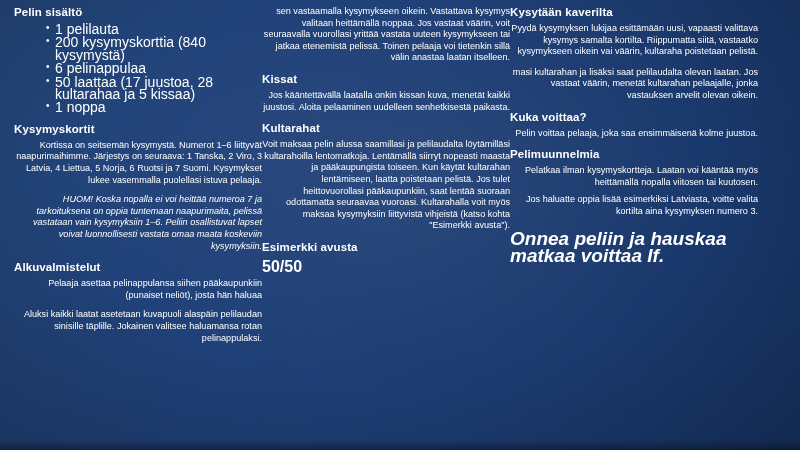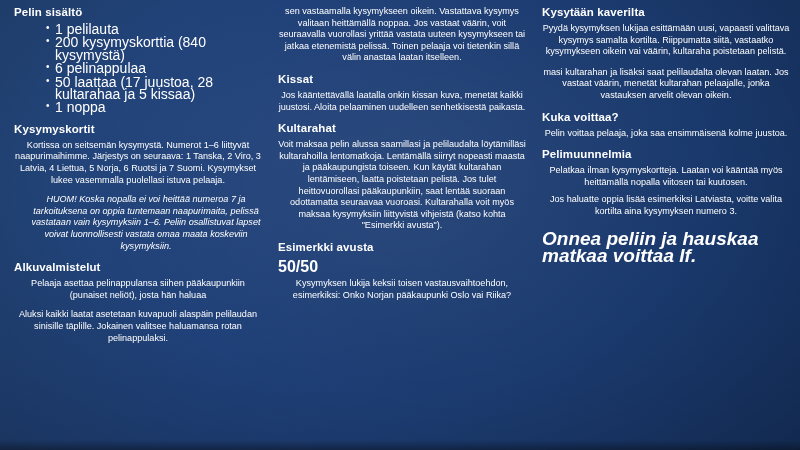--- a/index.html
+++ b/index.html
@@ -35,39 +35,38 @@
     content: "";
     position: absolute;
     left: 0; right: 0; bottom: 0;
     height: 10px;
     background: linear-gradient(to bottom, rgba(0,0,0,0.0), rgba(0,0,0,0.35));
     pointer-events: none;
   }
   .columns {
     position: relative;
     display: flex;
-    gap: 16px;
     height: 444px;
   }
   .col {
     width: 248px;
     flex: 0 0 248px;
   }
   h2 {
     font-size: 11.5px;
     line-height: 13px;
     margin: 0 0 4px 0;
     font-weight: bold;
     letter-spacing: 0.1px;
   }
   p {
     margin: 0 0 8px 0;
     font-size: 9.1px;
     line-height: 11.6px;
-    text-align: center;
+    text-align: right;
   }
   p.tight { margin-bottom: 6px; }
   ul {
     margin: 0 0 9px 0;
     padding-left: 13px;
     list-style: none;
   }
   li {
     font-size: 14px;
     line-height: 12.4px;
@@ -155,21 +154,20 @@
       </div>
 
       <div class="section">
         <h2>Kultarahat</h2>
         <p>Voit maksaa pelin alussa saamillasi ja pelilaudalta löytämilläsi kultarahoilla lentomatkoja. Lentämällä siirryt nopeasti maasta ja pääkaupungista toiseen. Kun käytät kultarahan lentämiseen, laatta poistetaan pelistä. Jos tulet heittovuorollasi pääkaupunkiin, saat lentää suoraan odottamatta seuraavaa vuoroasi. Kultarahalla voit myös maksaa kysymyksiin liittyvistä vihjeistä (katso kohta "Esimerkki avusta").</p>
       </div>
 
       <div class="section">
         <h2>Esimerkki avusta</h2>
         <div class="sub-head">50/50</div>
-        <p>Kysymyksen lukija keksii toisen vastausvaihtoehdon, esimerkiksi: Onko Norjan pääkaupunki Oslo vai Riika?</p>
       </div>
 
     </div>
 
     <div class="col col-right">
 
       <div class="section">
         <h2>Kysytään kaverilta</h2>
         <p>Pyydä kysymyksen lukijaa esittämään uusi, vapaasti valittava kysymys samalta kortilta. Riippumatta siitä, vastaatko kysymykseen oikein vai väärin, kultaraha poistetaan pelistä.</p>
       </div>

